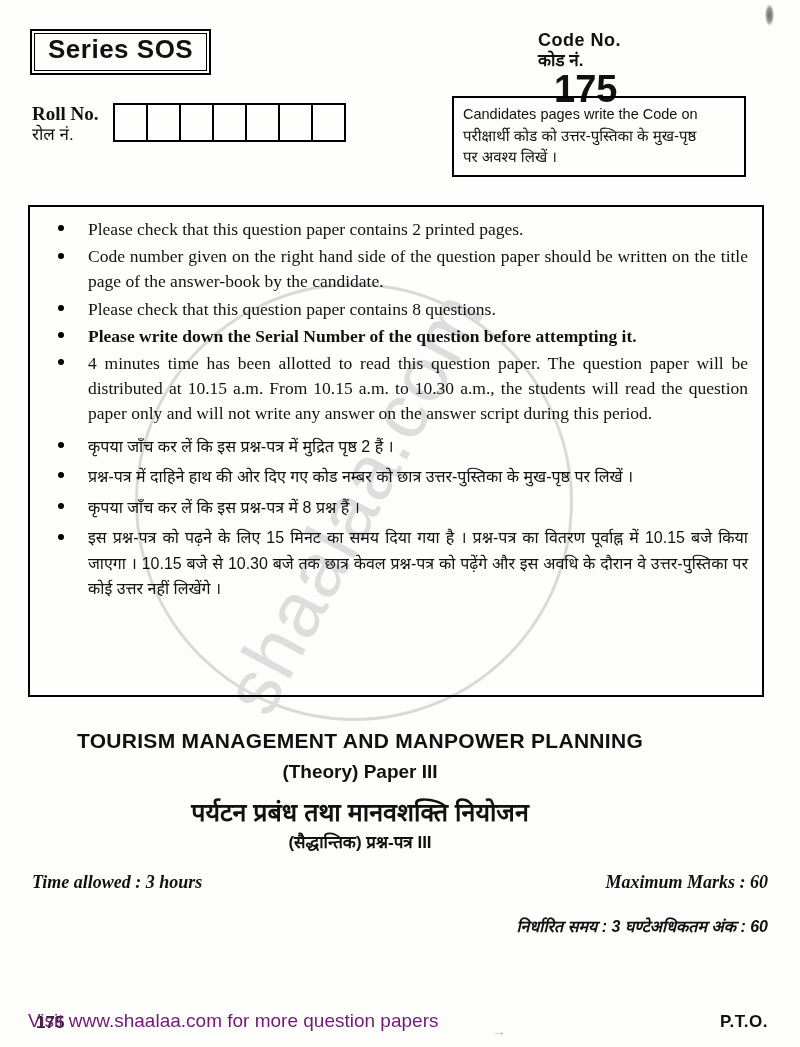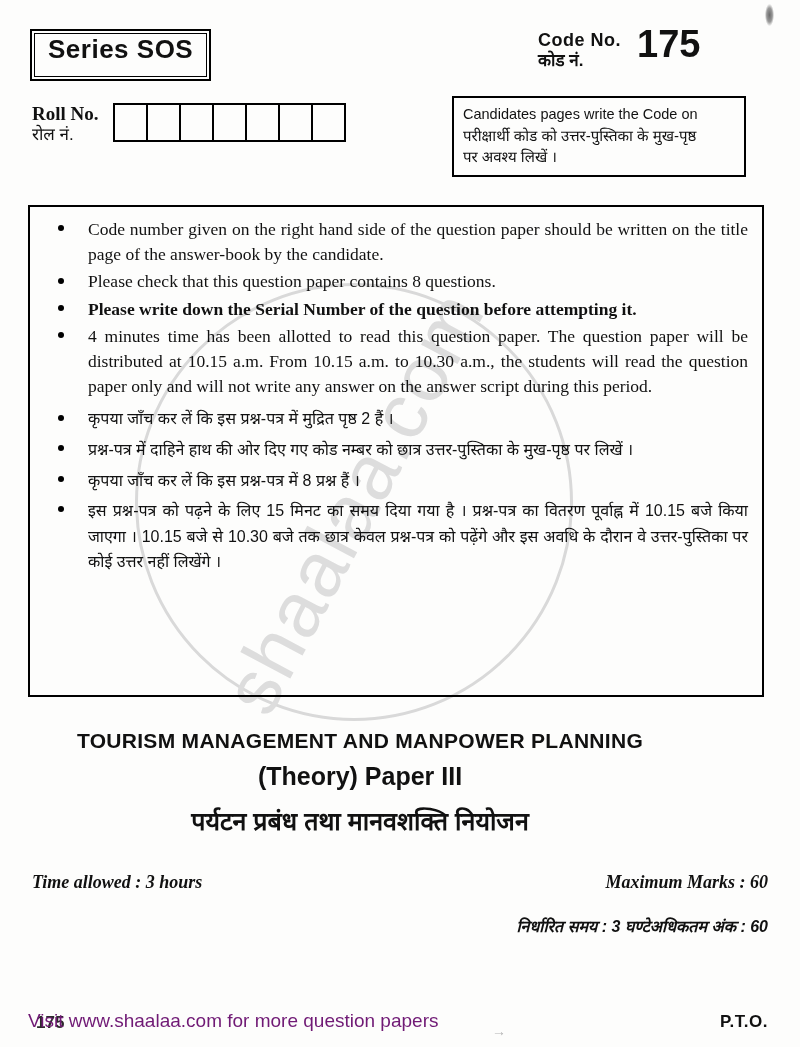--- a/index.html
+++ b/index.html
@@ -59,40 +59,41 @@
   
   #series-box {
     position: absolute;
     left: 30px;
     top: 29px;
     border: 2px solid #000;
     padding: 2px;
   }
   #series-box .inner {
     border: 1px solid #000;
-    padding: 1px 13px 12px 13px;
+    padding: 1px 13px 6px 13px;
   }
   #series-box .label {
     font-family: "Liberation Sans", sans-serif;
     font-weight: bold;
     font-size: 26px;
     letter-spacing: 0.5px;
     line-height: 1.12;
     white-space: nowrap;
   }
 
   #code-block {
     position: absolute;
     left: 538px;
     top: 25px;
     width: 230px;
   }
   #code-block .code-row {
     display: flex;
     align-items: flex-start;
+    flex-direction: column;
   }
   #code-block .code-labels {
     font-family: "Liberation Sans", sans-serif;
     font-weight: bold;
     line-height: 1.15;
     padding-top: 5px;
   }
   #code-block .code-en { font-size: 18px; letter-spacing: 0.5px; }
   #code-block .code-hi { font-size: 17px; font-family: "Liberation Sans", sans-serif; }
   #code-block .code-value {
@@ -205,21 +206,21 @@
   #titles .t-en-main {
     font-family: "Liberation Sans", sans-serif;
     font-weight: bold;
     font-size: 21px;
     line-height: 1.42;
     letter-spacing: 0.3px;
   }
   #titles .t-en-sub {
     font-family: "Liberation Sans", sans-serif;
     font-weight: bold;
-    font-size: 25px;
+    font-size: 19px;
     line-height: 1.5;
     margin-top: 2px;
   }
   #titles .t-hi-main {
     font-family: "Liberation Sans", sans-serif;
     font-weight: bold;
     font-size: 25px;
     line-height: 1.4;
     margin-top: 9px;
   }
@@ -348,20 +349,24 @@
   <div id="candidate-note" class="layer">
     <div class="cn-en">Candidates pages write the Code on</div>
     <div class="cn-hi">परीक्षार्थी कोड को उत्तर-पुस्तिका के मुख-पृष्ठ</div>
     <div class="cn-hi">पर अवश्य लिखें ।</div>
   </div>
 
   <div id="instructions" class="layer">
     <ul class="inst-list" id="inst-list">
         <li class="inst-item">
           <span class="bullet"></span>
+          <div class="inst-en">Please check that this question paper contains 2 printed pages.</div>
+        </li>
+        <li class="inst-item">
+          <span class="bullet"></span>
           <div class="inst-en">Code number given on the right hand side of the question paper should be written on the title page of the answer-book by the candidate.</div>
         </li>
         <li class="inst-item">
           <span class="bullet"></span>
           <div class="inst-en">Please check that this question paper contains 8 questions.</div>
         </li>
         <li class="inst-item">
           <span class="bullet"></span>
           <div class="inst-en bold">Please write down the Serial Number of the question before attempting it.</div>
         </li>
@@ -385,20 +390,21 @@
           <span class="bullet"></span>
           <div class="inst-hi">इस प्रश्न-पत्र को पढ़ने के लिए 15 मिनट का समय दिया गया है । प्रश्न-पत्र का वितरण पूर्वाह्न में 10.15 बजे किया जाएगा । 10.15 बजे से 10.30 बजे तक छात्र केवल प्रश्न-पत्र को पढ़ेंगे और इस अवधि के दौरान वे उत्तर-पुस्तिका पर कोई उत्तर नहीं लिखेंगे ।</div>
         </li>
       </ul>
   </div>
 
   <div id="titles" class="layer">
     <div class="t-en-main">TOURISM MANAGEMENT AND MANPOWER PLANNING</div>
     <div class="t-en-sub">(Theory) Paper III</div>
     <div class="t-hi-main">पर्यटन प्रबंध तथा मानवशक्ति नियोजन</div>
+    <div class="t-hi-sub">(सैद्धान्तिक) प्रश्न-पत्र III</div>
   </div>
 
   <div id="meta" class="layer">
     <div class="meta-row first">
       <div class="m-en">Time allowed : 3 hours</div>
       <div class="m-en">Maximum Marks : 60</div>
     </div>
     <div class="meta-row second">
       <div class="m-hi">निर्धारित समय : 3 घण्टे</div>
       <div class="m-hi">अधिकतम अंक : 60</div>

